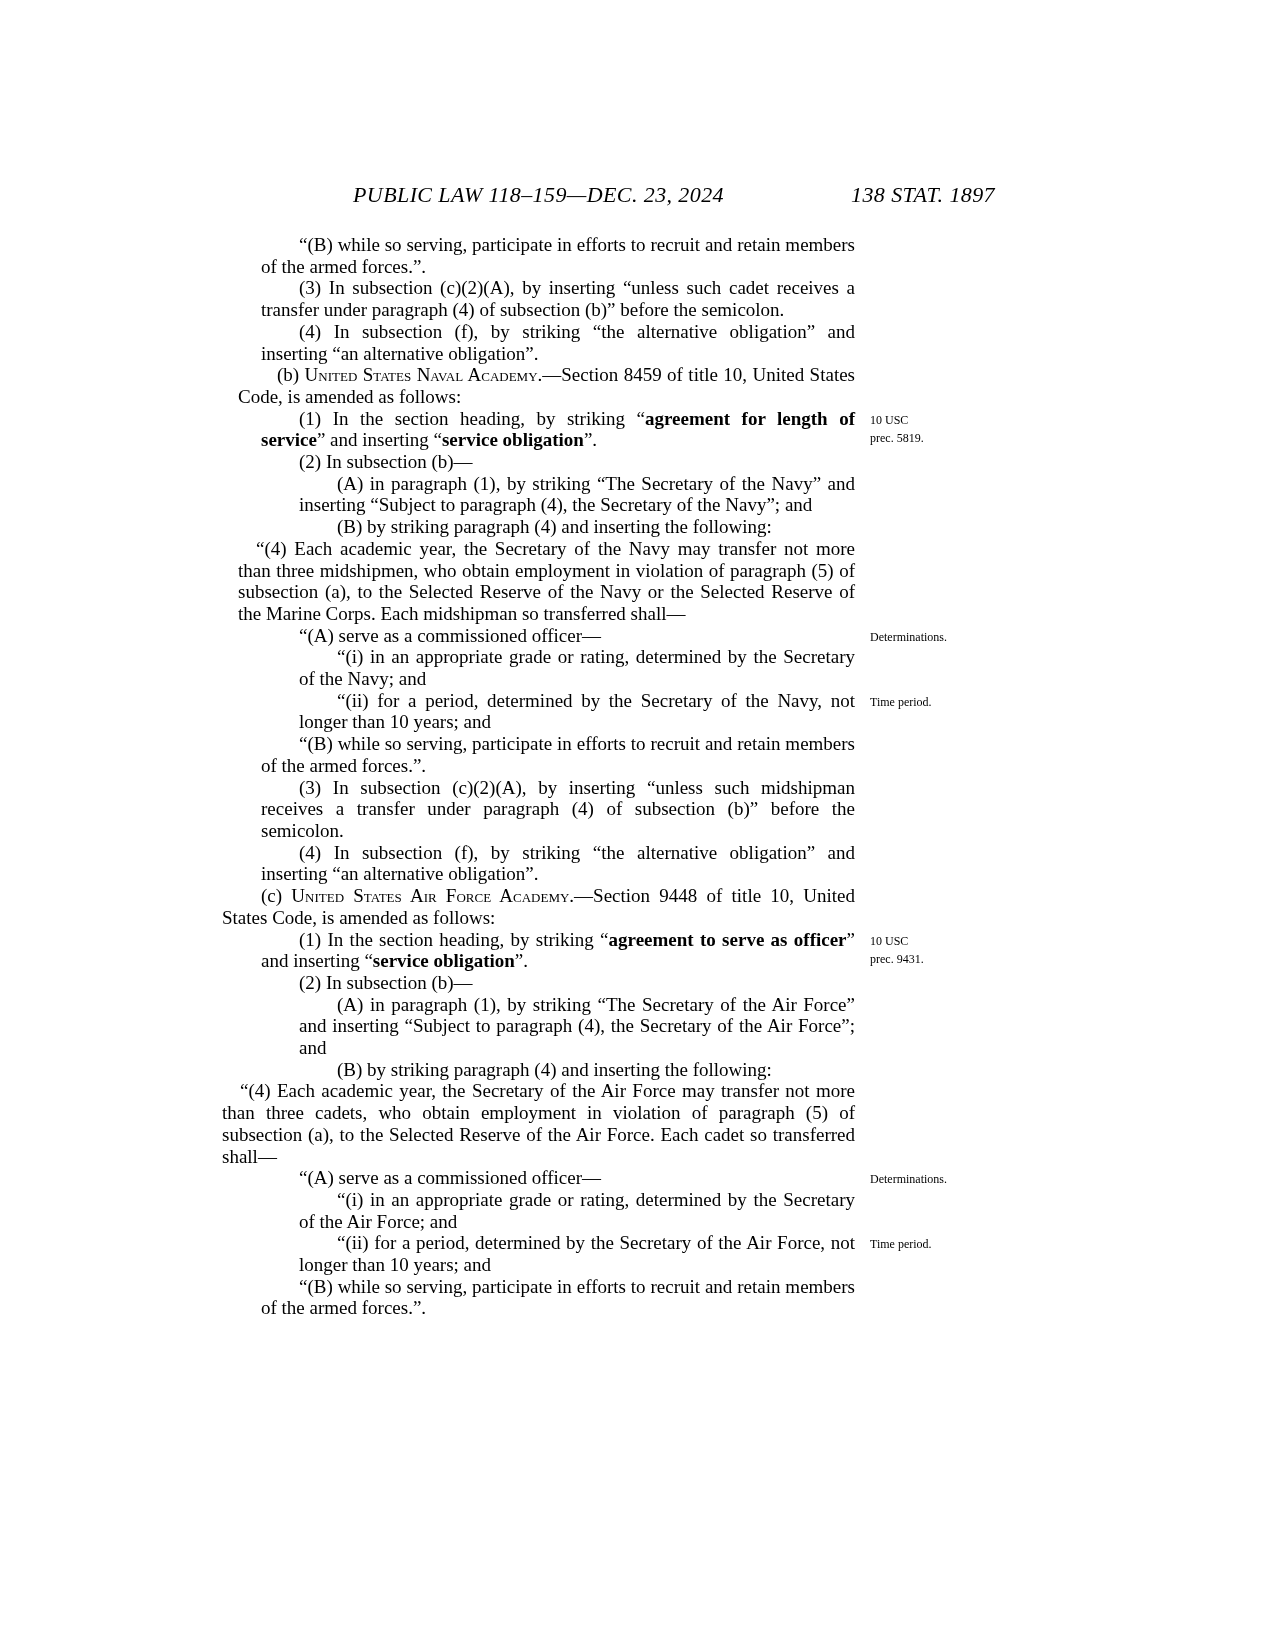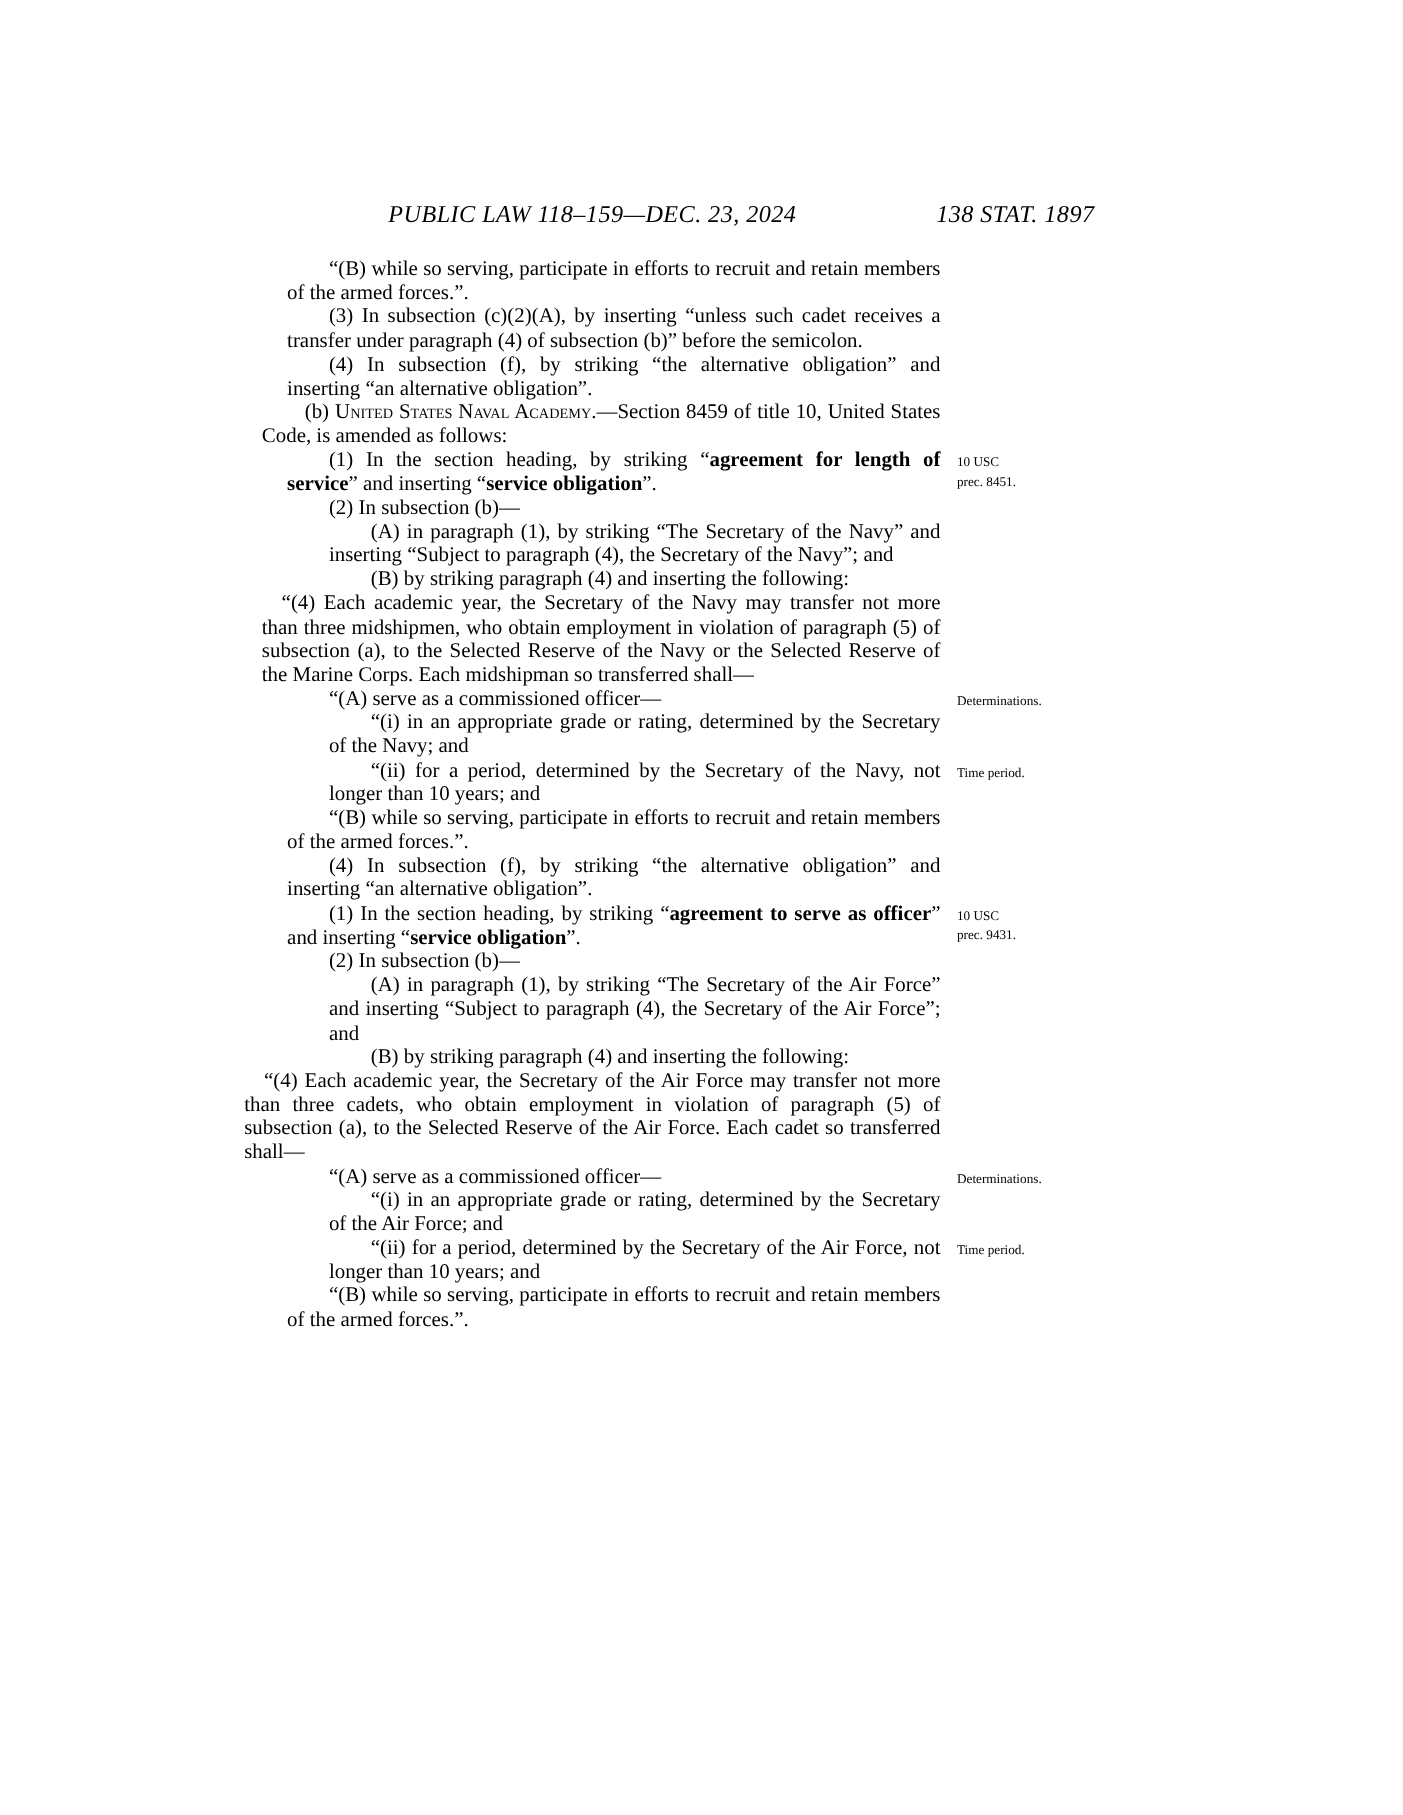--- a/index.html
+++ b/index.html
@@ -88,21 +88,21 @@
       <div class="row">
         <div class="para" style="margin-left: 39px; text-indent: 38px;"><span class="n">(4) In subsection (f), by striking “the alternative obligation” and inserting “an alternative obligation”.</span></div>
       </div>
       <div class="row">
         <div class="para" style="margin-left: 16px; text-indent: 39px;"><span class="n">(b) </span><span class="sc">United States Naval Academy</span><span class="n">.—Section 8459 of title 10, United States Code, is amended as follows:</span></div>
       </div>
       <div class="row">
         <div class="para" style="margin-left: 39px; text-indent: 38px;"><span class="n">(1) In the section heading, by striking “</span><span class="b">agreement for length of service</span><span class="n">” and inserting “</span><span class="b">service obligation</span><span class="n">”.</span></div>
         <div class="note">
           <div>10 USC</div>
-          <div>prec. 8451.</div>
+          <div>prec. 5819.</div>
         </div>
       </div>
       <div class="row">
         <div class="para" style="margin-left: 39px; text-indent: 38px;"><span class="n">(2) In subsection (b)—</span></div>
       </div>
       <div class="row">
         <div class="para" style="margin-left: 77px; text-indent: 38px;"><span class="n">(A) in paragraph (1), by striking “The Secretary of the Navy” and inserting “Subject to paragraph (4), the Secretary of the Navy”; and</span></div>
       </div>
       <div class="row">
         <div class="para" style="margin-left: 77px; text-indent: 38px;"><span class="n">(B) by striking paragraph (4) and inserting the following:</span></div>
@@ -122,21 +122,27 @@
       <div class="row">
         <div class="para" style="margin-left: 77px; text-indent: 38px;"><span class="n">“(ii) for a period, determined by the Secretary of the Navy, not longer than 10 years; and</span></div>
         <div class="note">
           <div>Time period.</div>
         </div>
       </div>
       <div class="row">
         <div class="para" style="margin-left: 39px; text-indent: 38px;"><span class="n">“(B) while so serving, participate in efforts to recruit and retain members of the armed forces.”.</span></div>
       </div>
       <div class="row">
+        <div class="para" style="margin-left: 39px; text-indent: 38px;"><span class="n">(3) In subsection (c)(2)(A), by inserting “unless such midshipman receives a transfer under paragraph (4) of subsection (b)” before the semicolon.</span></div>
+      </div>
+      <div class="row">
         <div class="para" style="margin-left: 39px; text-indent: 38px;"><span class="n">(4) In subsection (f), by striking “the alternative obligation” and inserting “an alternative obligation”.</span></div>
+      </div>
+      <div class="row">
+        <div class="para" style="margin-left: 0px; text-indent: 39px;"><span class="n">(c) </span><span class="sc">United States Air Force Academy</span><span class="n">.—Section 9448 of title 10, United States Code, is amended as follows:</span></div>
       </div>
       <div class="row">
         <div class="para" style="margin-left: 39px; text-indent: 38px;"><span class="n">(1) In the section heading, by striking “</span><span class="b">agreement to serve as officer</span><span class="n">” and inserting “</span><span class="b">service obligation</span><span class="n">”.</span></div>
         <div class="note">
           <div>10 USC</div>
           <div>prec. 9431.</div>
         </div>
       </div>
       <div class="row">
         <div class="para" style="margin-left: 39px; text-indent: 38px;"><span class="n">(2) In subsection (b)—</span></div>

